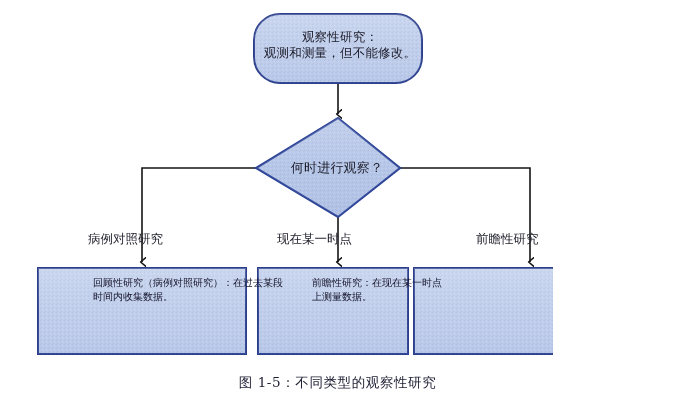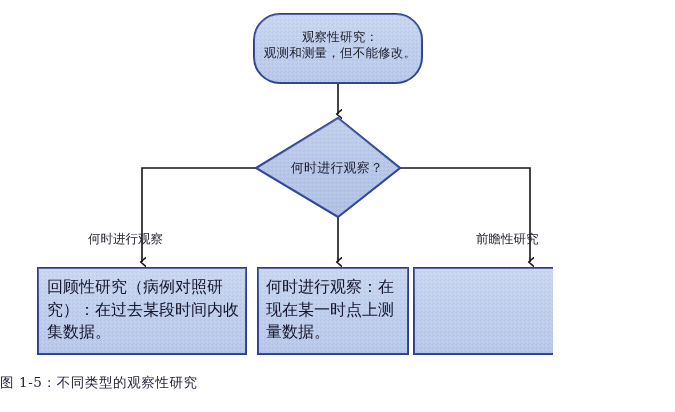--- a/index.html
+++ b/index.html
@@ -62,35 +62,37 @@
     color: #242430;
     white-space: nowrap;
   }
   #edge-label-past    { left:  88px; top: 231px; }
   #edge-label-present { left: 277px; top: 231px; }
   #edge-label-future  { left: 476px; top: 231px; }
 
   
   .box-text {
     position: absolute;
-    font-size: 16px;
+    font-size: 10px;
     text-align: left;
     color: #14142a;
     line-height: 1.42;
+    margin-left: 46px;
   }
   #box-text-retrospective { left:  47px; top: 276px; width: 192px; }
   #box-text-cross         { left: 266px; top: 276px; width: 130px; }
   #box-text-prospective   { left: 422px; top: 276px; width: 216px; }
 
   
   #figure-caption {
     position: absolute;
     left: 0;
     top: 374px;
     width: 675px;
+    text-align: center;
     font-family: "DejaVu Serif", "Liberation Serif", serif;
     font-size: 13.5px;
     color: #1d1d33;
     letter-spacing: 0.6px;
   }
 </style>
 </head>
 <body>
 
 <div id="figure-root">
@@ -156,25 +158,26 @@
       <rect x="414" y="268" width="231" height="86" fill="url(#speckle)" stroke="#2b3f8c" stroke-width="2"></rect>
       <rect x="414" y="268" width="231" height="86" fill="url(#boxSheen)" stroke="none"></rect>
     </g>
   </svg>
 
   <div class="node-text" id="start-node-text">观察性研究：
 观测和测量，但不能修改。</div>
 
   <div class="node-text" id="decision-node-text">何时进行观察？</div>
 
-  <div class="edge-label" id="edge-label-past">何时进行观察</div>
+  <div class="edge-label" id="edge-label-past">病例对照研究</div>
 
+  <div class="edge-label" id="edge-label-present">现在某一时点</div>
 
   <div class="edge-label" id="edge-label-future">前瞻性研究</div>
 
   <div class="box-text" id="box-text-retrospective">回顾性研究（病例对照研究）：在过去某段时间内收集数据。</div>
 
-  <div class="box-text" id="box-text-cross">何时进行观察：在现在某一时点上测量数据。</div>
+  <div class="box-text" id="box-text-cross">前瞻性研究：在现在某一时点上测量数据。</div>
 
 
   <div id="figure-caption">图 1-5：不同类型的观察性研究</div>
 
 </div>
 
 </body></html>

